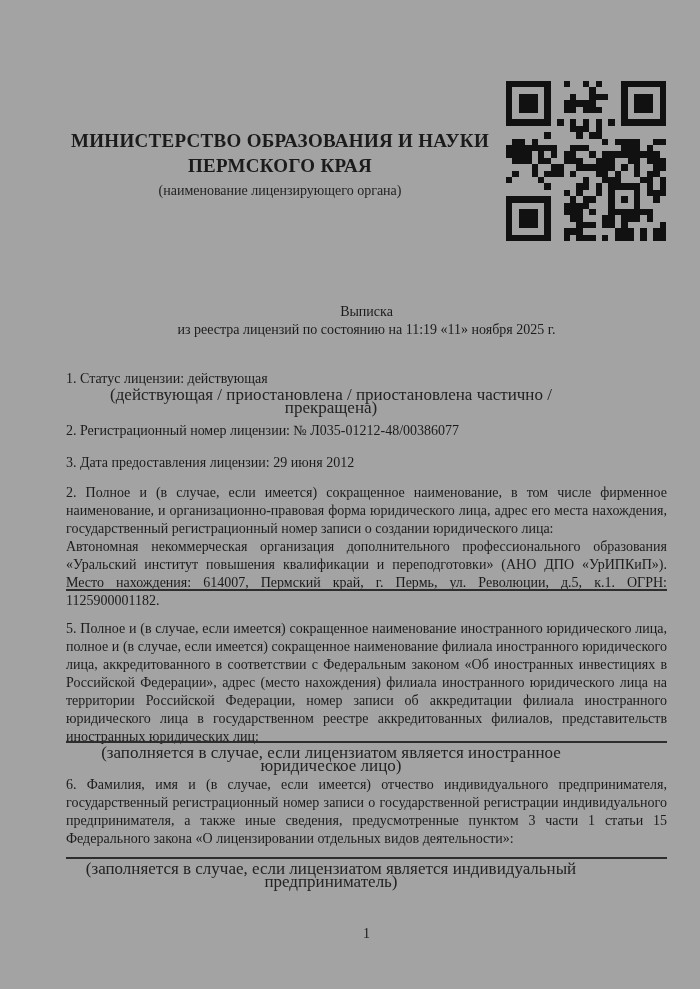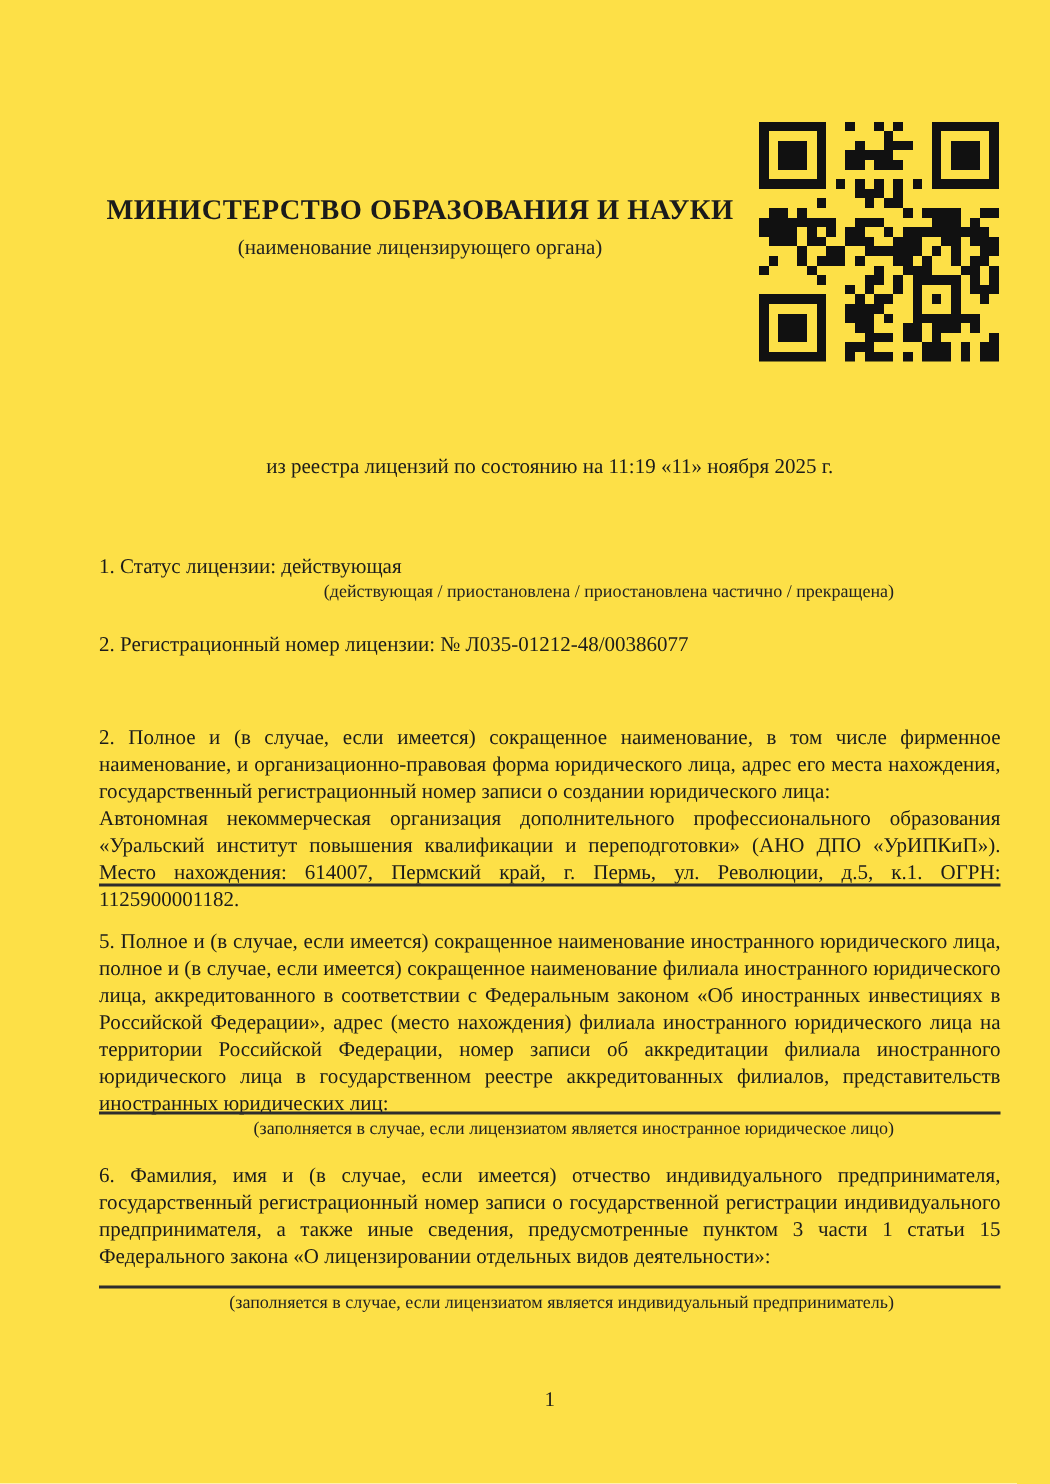--- a/index.html
+++ b/index.html
@@ -1,35 +1,35 @@
 <!DOCTYPE html>
 <html lang="ru"><head>
 <meta charset="utf-8">
 <style>
   html, body { margin:0; padding:0; background:#ffffff; }
   .page {
-    position:relative; width:700px; height:989px; background:#fde047;
+    position:relative; width:700px; height:989px; background:#a3a3a3;
     color:#1b1b1b; font-family:"Liberation Serif","DejaVu Serif",serif;
     font-size:14px; overflow:hidden;
   }
   .abs { position:absolute; }
 
   .header { left:66px; top:128px; width:428px; text-align:center; }
   .header .h1 { font-size:19px; font-weight:bold; line-height:25px; letter-spacing:0.3px; }
   .header .sub { font-size:14px; margin-top:5px; color:#222; }
 
   .qr { left:506px; top:81px; width:160px; height:160px; }
   .qr svg { width:100%; height:100%; display:block; }
 
   .title { left:66px; top:303px; width:601px; text-align:center; line-height:18px; }
 
   .item { left:66px; width:601px; line-height:18px; }
   .just { text-align:justify; }
 
-  .fieldnote { left:66px; width:530px; text-align:right; font-size:12px; line-height:13px; color:#222; }
+  .fieldnote { left:66px; width:530px; text-align:center; font-size:17px; line-height:13px; color:#222; }
 
   .rule { left:66px; width:601px; height:0; border-top:2px solid #2d2d2d; }
 
   #item1 { top:370px; }
   #item1-note { top:388px; }
   #item2 { top:422px; }
   #item3 { top:454px; }
   #item4 { top:484px; }
   #rule4 { top:589px; }
   #cap4  { top:594px; }
@@ -42,20 +42,21 @@
   #item7 { top:898px; }
   .pagenum { left:66px; top:926px; width:601px; text-align:center; }
 </style>
 </head>
 <body>
 
 <div class="page">
 
   <div class="abs header">
     <div class="h1">МИНИСТЕРСТВО ОБРАЗОВАНИЯ И НАУКИ</div>
+    <div class="h1">ПЕРМСКОГО КРАЯ</div>
     <div class="sub">(наименование лицензирующего органа)</div>
   </div>
 
   <div class="abs qr">
     <svg viewBox="0 0 25 25" shape-rendering="crispEdges" fill="#111111" xmlns="http://www.w3.org/2000/svg">
         <rect x="0" y="0" width="1" height="1"></rect>
         <rect x="1" y="0" width="1" height="1"></rect>
         <rect x="2" y="0" width="1" height="1"></rect>
         <rect x="3" y="0" width="1" height="1"></rect>
         <rect x="4" y="0" width="1" height="1"></rect>
@@ -352,28 +353,30 @@
         <rect x="17" y="24" width="1" height="1"></rect>
         <rect x="18" y="24" width="1" height="1"></rect>
         <rect x="19" y="24" width="1" height="1"></rect>
         <rect x="21" y="24" width="1" height="1"></rect>
         <rect x="23" y="24" width="1" height="1"></rect>
         <rect x="24" y="24" width="1" height="1"></rect>
       </svg>
   </div>
 
   <div class="abs title">
+    <div>Выписка</div>
     <div>из реестра лицензий по состоянию на 11:19 «11» ноября 2025 г.</div>
   </div>
 
   <div class="abs item" id="item1">1. Статус лицензии: действующая</div>
   <div class="abs fieldnote" id="item1-note">(действующая / приостановлена / приостановлена частично / прекращена)</div>
 
   <div class="abs item" id="item2">2. Регистрационный номер лицензии: № Л035-01212-48/00386077</div>
 
+  <div class="abs item" id="item3">3. Дата предоставления лицензии: 29 июня 2012</div>
 
   <div class="abs item" id="item4">
     <div class="just">2. Полное и (в случае, если имеется) сокращенное наименование, в том числе фирменное наименование, и организационно-правовая форма юридического лица, адрес его места нахождения, государственный регистрационный номер записи о создании юридического лица:</div>
     <div class="just">Автономная некоммерческая организация дополнительного профессионального образования «Уральский институт повышения квалификации и переподготовки» (АНО ДПО «УрИПКиП»). Место нахождения: 614007, Пермский край, г. Пермь, ул. Революции, д.5, к.1. ОГРН: 1125900001182.</div>
   </div>
   <div class="abs rule" id="rule4"></div>
 
   <div class="abs item just" id="item5">5. Полное и (в случае, если имеется) сокращенное наименование иностранного юридического лица, полное и (в случае, если имеется) сокращенное наименование филиала иностранного юридического лица, аккредитованного в соответствии с Федеральным законом «Об иностранных инвестициях в Российской Федерации», адрес (место нахождения) филиала иностранного юридического лица на территории Российской Федерации, номер записи об аккредитации филиала иностранного юридического лица в государственном реестре аккредитованных филиалов, представительств иностранных юридических лиц:</div>
   <div class="abs rule" id="rule5"></div>
   <div class="abs fieldnote" id="cap5">(заполняется в случае, если лицензиатом является иностранное юридическое лицо)</div>

